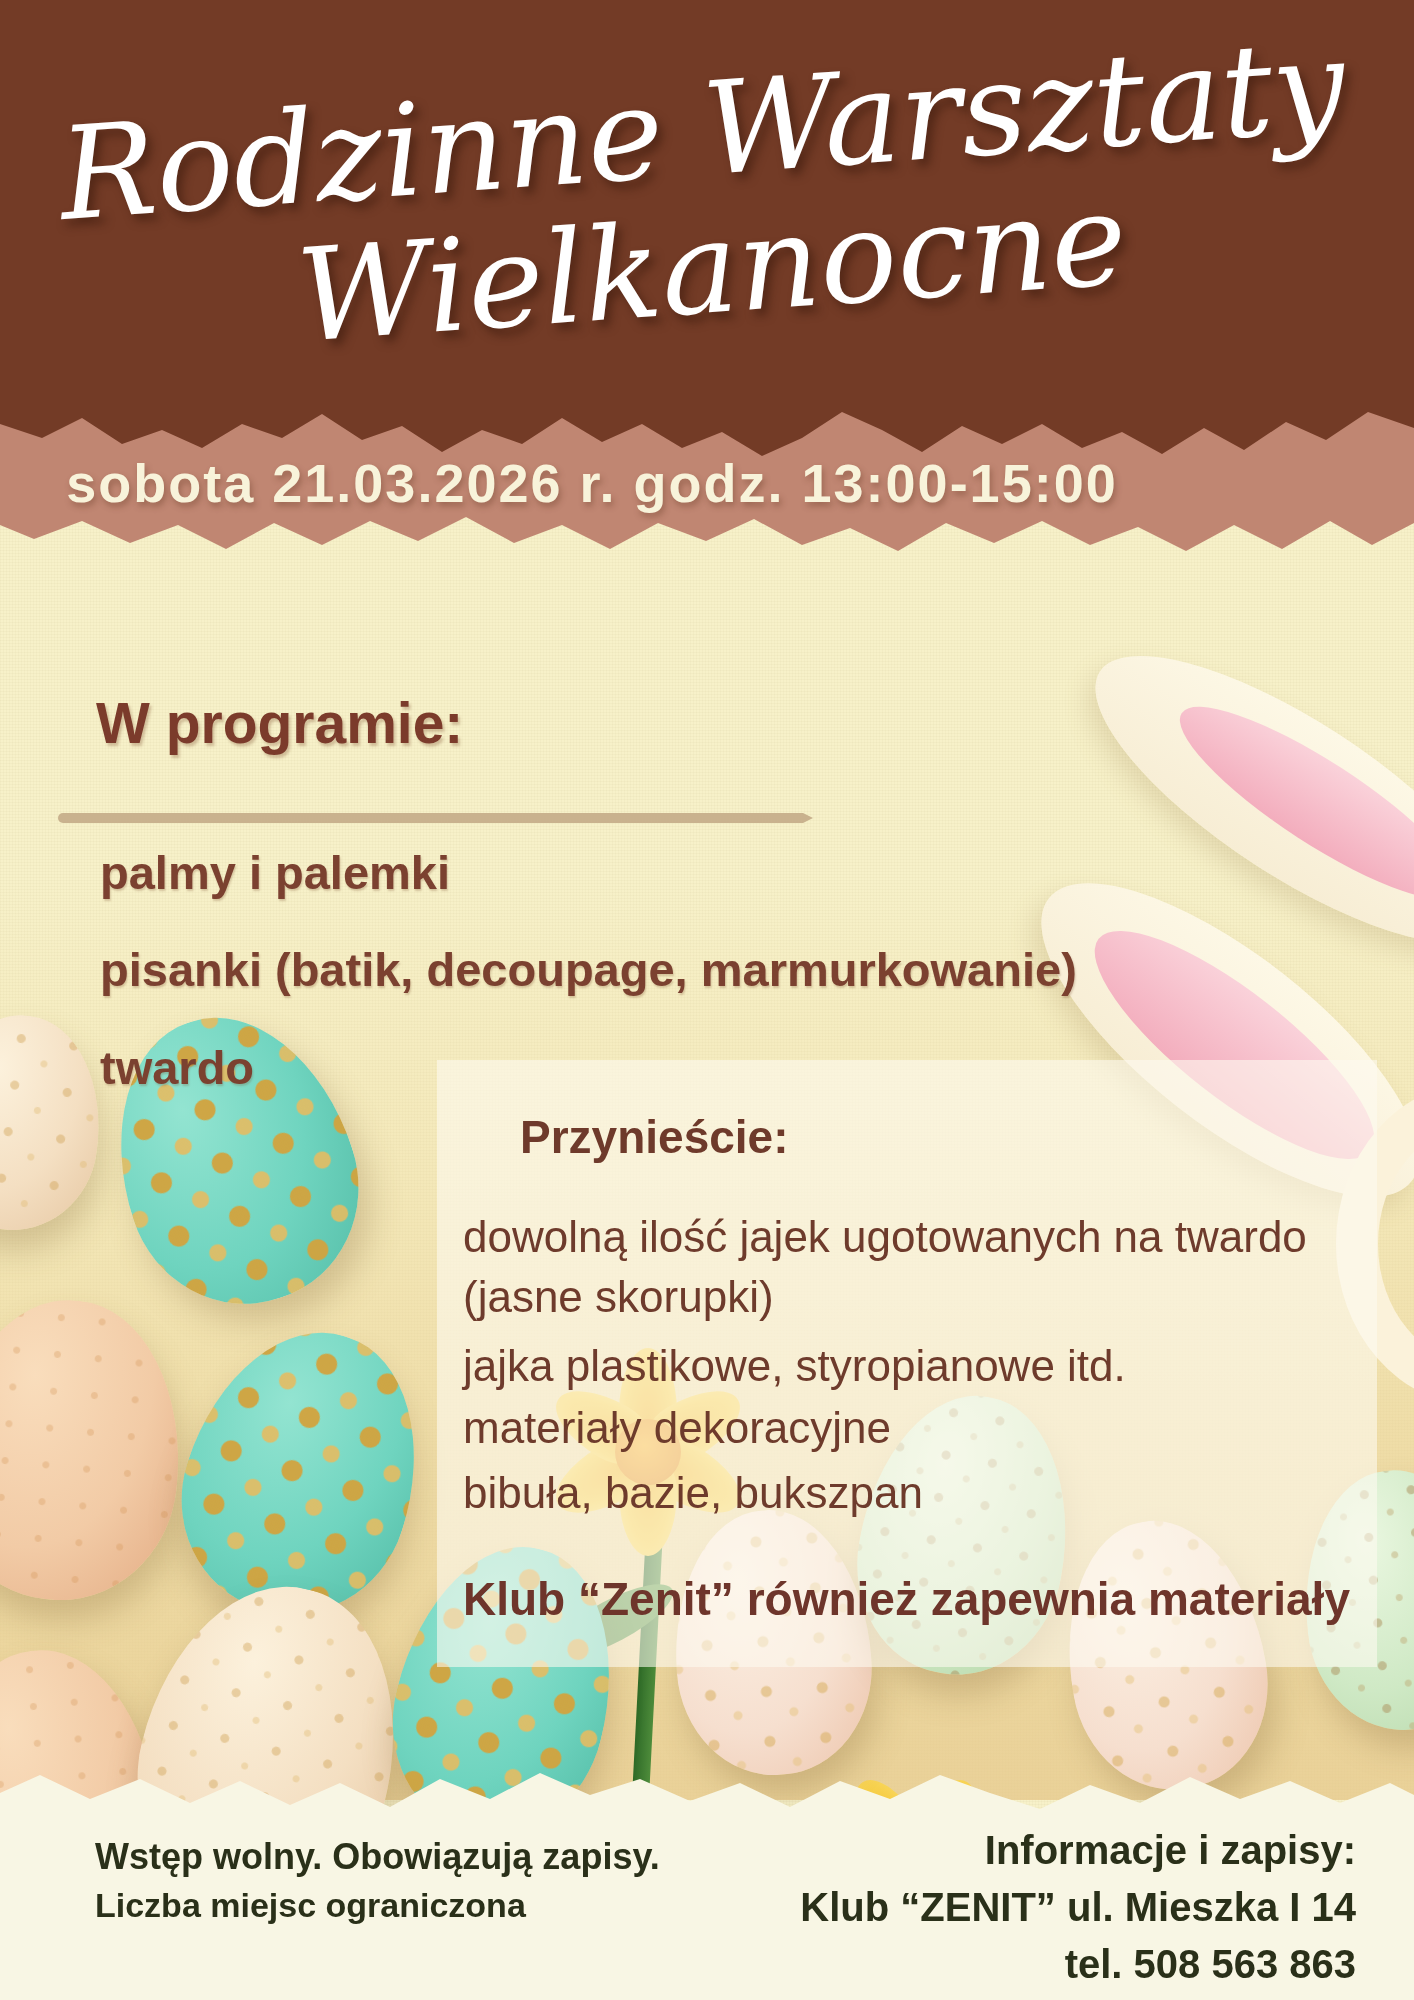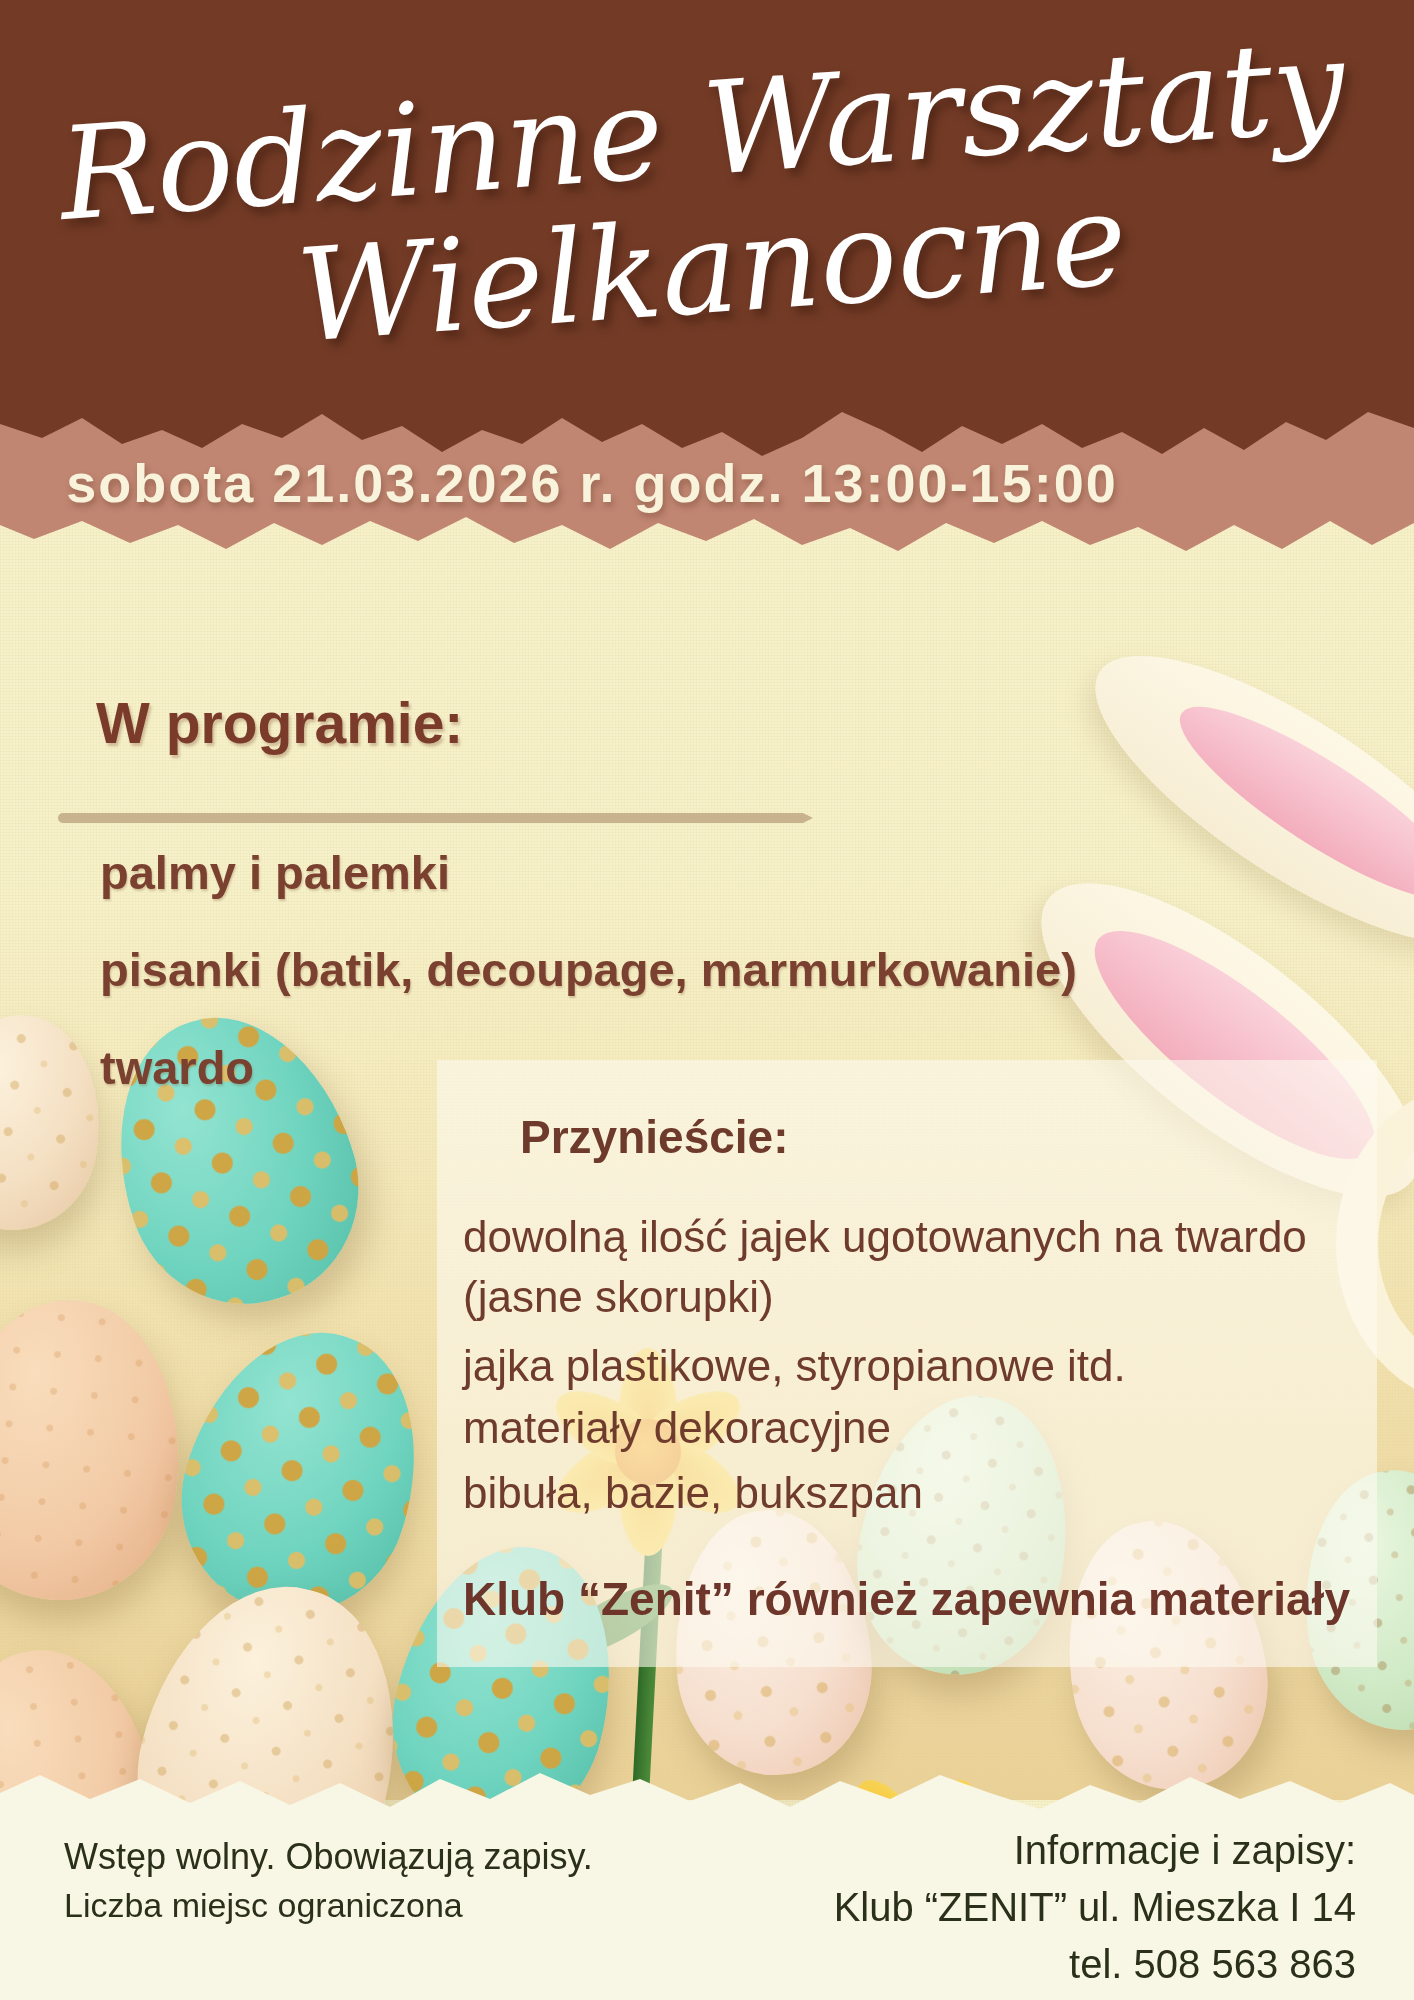--- a/index.html
+++ b/index.html
@@ -77,24 +77,24 @@
     text-shadow:1px 2px 2px rgba(120,70,40,.25);white-space:nowrap;}
   .pi-0{top:845px;} .pi-1{top:942px;} .pi-2{top:1040px;}
   .bring-heading{position:absolute;left:520px;top:1110px;z-index:6;font-size:46px;font-weight:bold;color:#6e3a2b;}
   .bring-item{position:absolute;left:463px;z-index:6;font-size:44px;color:#6e3b2c;line-height:60px;}
   .bi-eggs{top:1207px;width:860px;}
   .bi-plastic{top:1336px;white-space:nowrap;}
   .bi-decor{top:1398px;white-space:nowrap;}
   .bi-bibula{top:1463px;white-space:nowrap;}
   .bring-note{position:absolute;left:463px;top:1572px;z-index:6;font-size:46px;font-weight:bold;
     color:#6e352b;white-space:nowrap;}
-  .footer-left{position:absolute;left:64px;top:1833px;z-index:6;color:#2a3019;font-weight:normal;
+  .footer-left{position:absolute;left:95px;top:1833px;z-index:6;color:#2a3019;font-weight:bold;
     font-size:36px;line-height:48px;}
   .footer-left .fl2{font-size:34px;}
-  .footer-right{position:absolute;right:58px;top:1822px;z-index:6;color:#2a3019;font-weight:normal;
+  .footer-right{position:absolute;right:58px;top:1822px;z-index:6;color:#2a3019;font-weight:bold;
     font-size:40px;line-height:57px;text-align:right;}
 </style>
 </head>
 <body>
 
 <div class="poster">
 
   <div class="photo-layer">
     <div class="photo-fade"></div>
 

